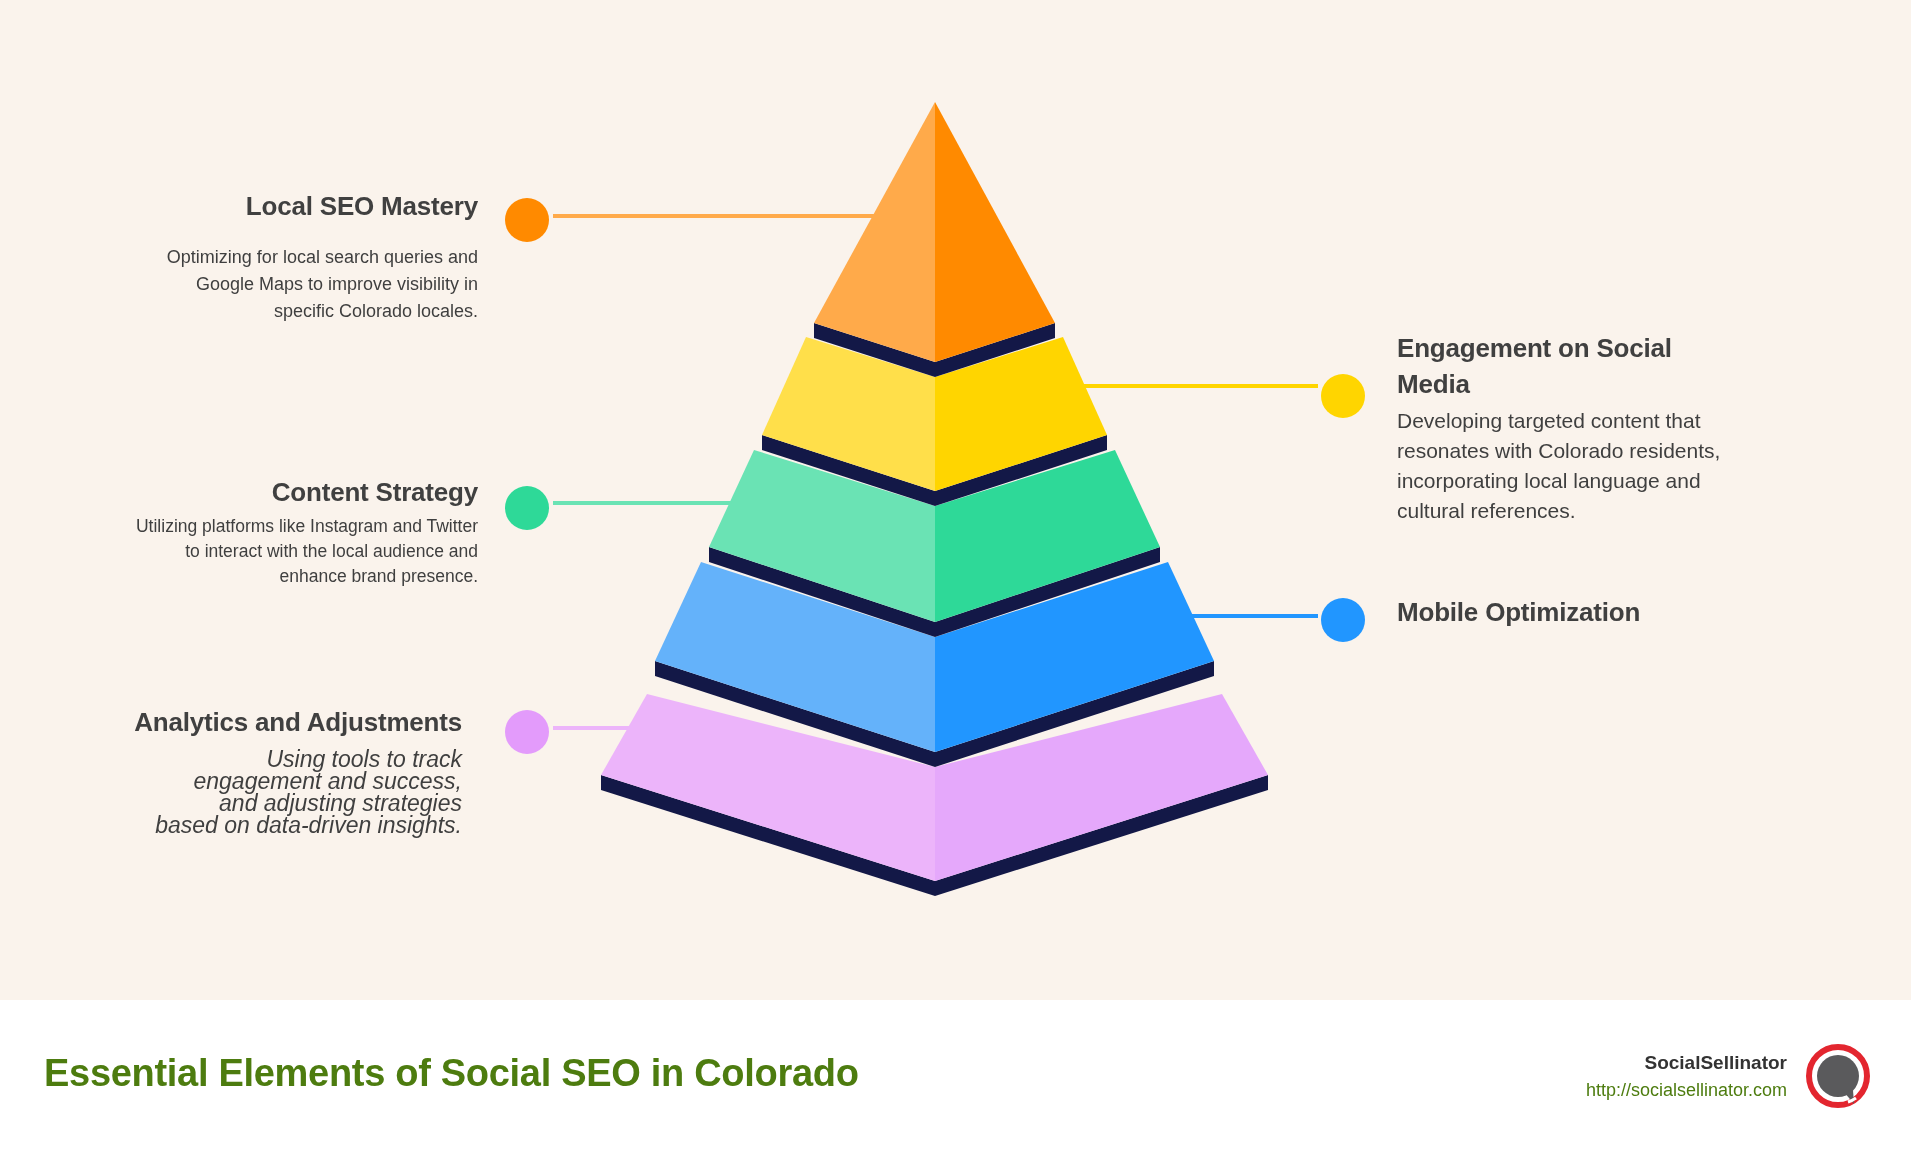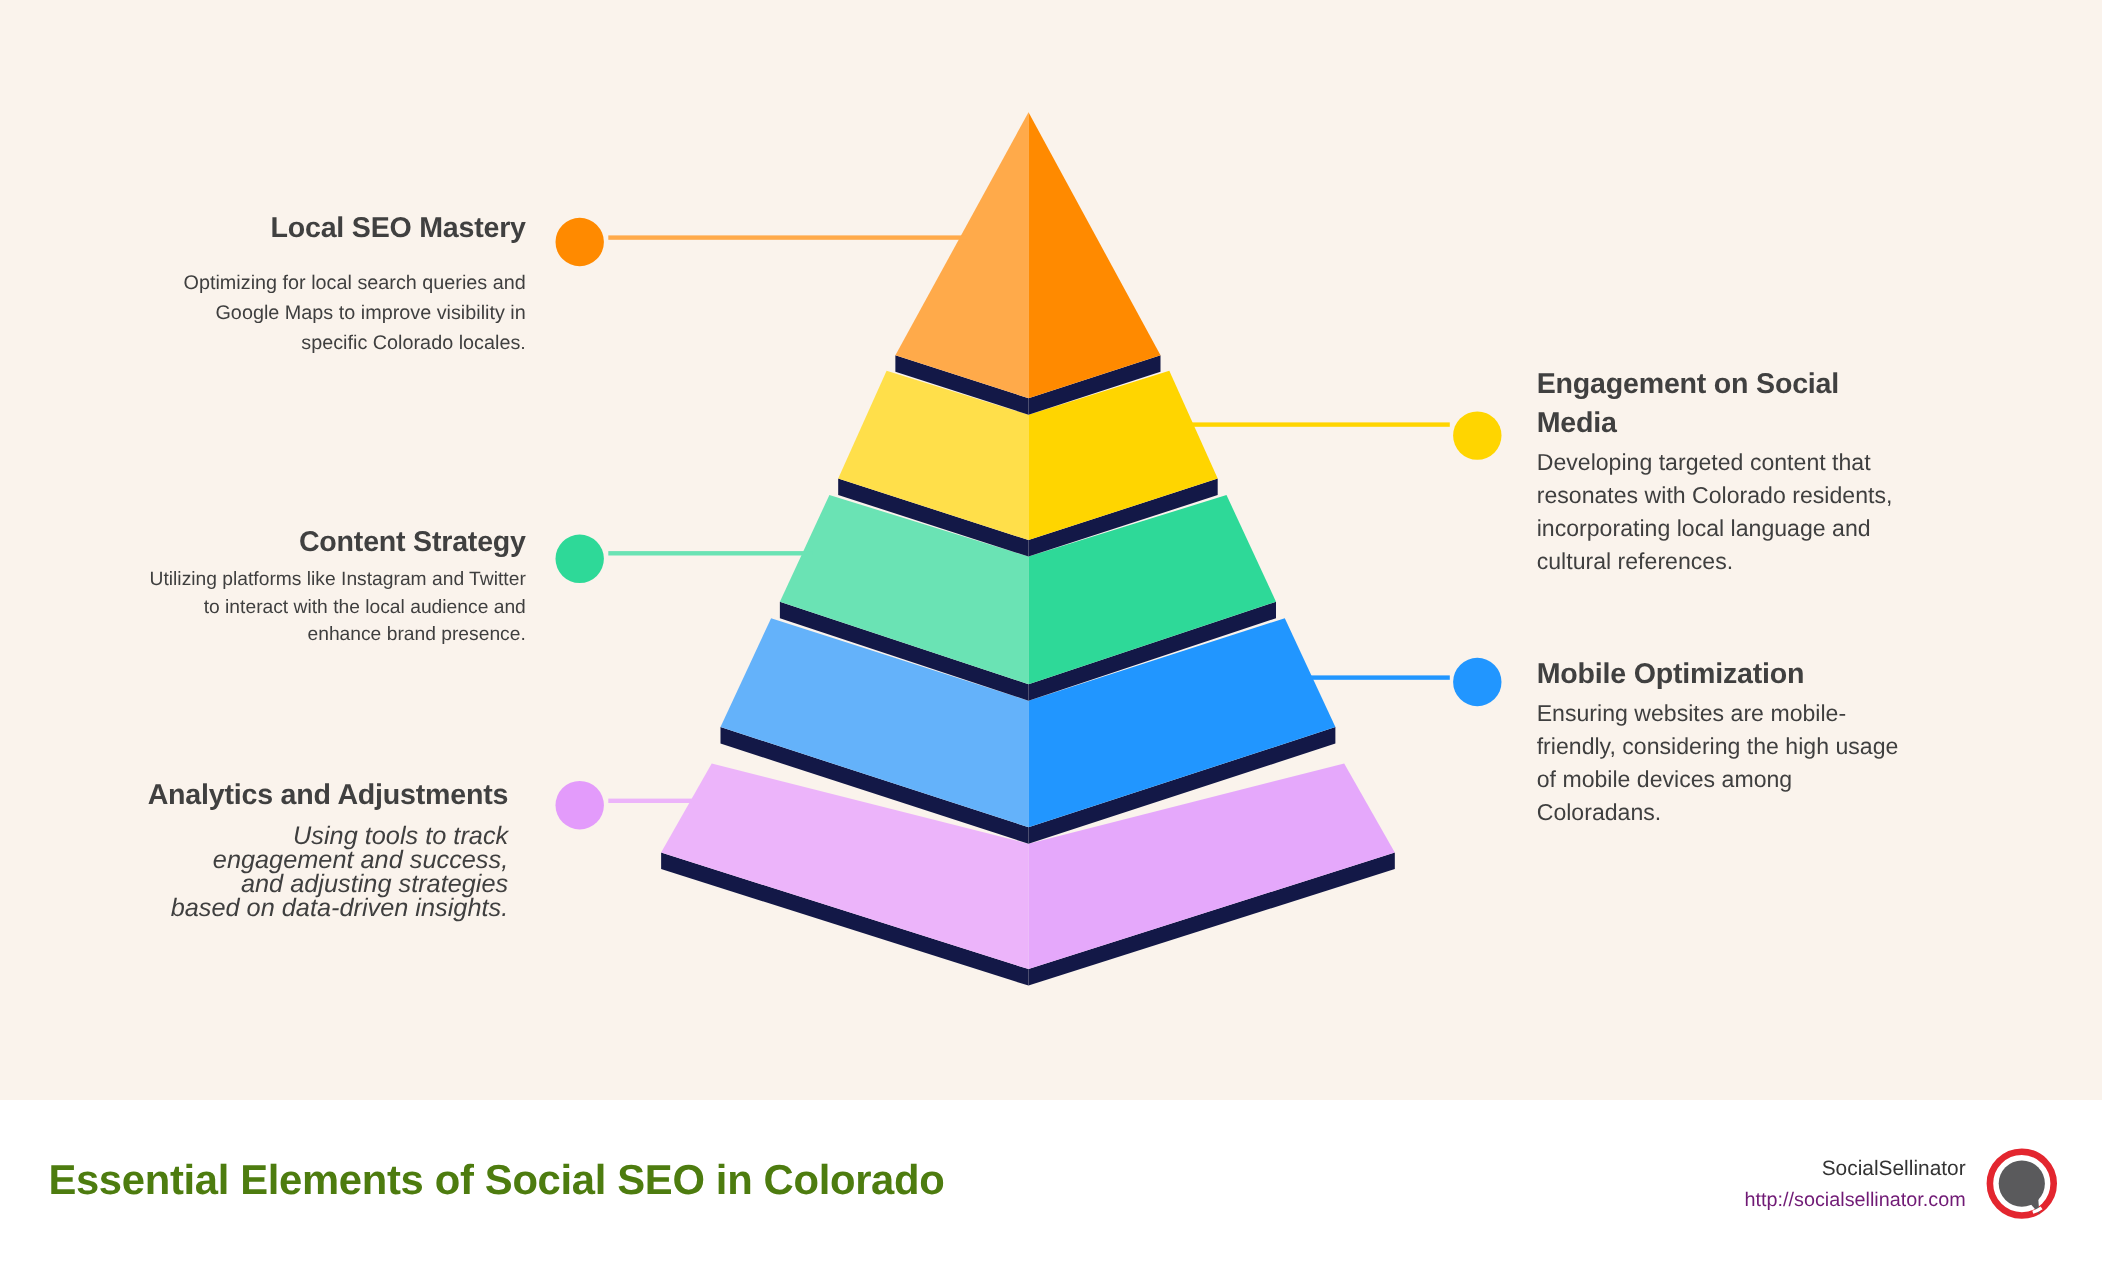--- a/index.html
+++ b/index.html
@@ -29,22 +29,22 @@
   .footer {
     position: absolute; left: 0; top: 1000px; width: 1911px; height: 160px; background: #ffffff;
   }
   .footer-title {
     position: absolute; left: 44px; top: 52px; font-size: 38px; font-weight: bold;
     color: #4d7c0f; letter-spacing: -0.3px; white-space: nowrap;
   }
   .brand {
     position: absolute; right: 124px; top: 50px; text-align: right;
   }
-  .brand-name { font-size: 19px; font-weight: normal; color: #333; line-height: 26px; }
-  .brand-url { font-size: 18px; color: #701a75; line-height: 28px; }
+  .brand-name { font-size: 19px; font-weight: bold; color: #333; line-height: 26px; }
+  .brand-url { font-size: 18px; color: #4d7c0f; line-height: 28px; }
   .logo { position: absolute; left: 1804px; top: 42px; width: 70px; height: 70px; }
 </style>
 </head>
 <body>
 
 <div class="canvas">
   <svg class="pyramid" viewBox="0 0 1911 1000">
 
     <g>
       <polygon points="601,775 935,881 935,896 601,790" fill="#131847"></polygon>
@@ -113,21 +113,20 @@
     <p style="margin-top:4px;">Utilizing platforms like Instagram and Twitter to interact with the local audience and enhance brand presence.</p>
   </div>
 
   <div class="item right" style="left:1397px; top:330px; width:340px;">
     <h3>Engagement on Social Media</h3>
     <p>Developing targeted content that resonates with Colorado residents, incorporating local language and cultural references.</p>
   </div>
 
   <div class="item right" style="left:1397px; top:594px; width:330px;">
     <h3>Mobile Optimization</h3>
-    <p>Ensuring websites are mobile-friendly, considering the high usage of mobile devices among Coloradans.</p>
   </div>
 
   <div class="item left" style="left:102px; top:704px;">
     <h3>Analytics and Adjustments</h3>
     <p style="font-size:23px; line-height:22px; margin-top:8px; padding-left:50px;font-style:italic;">Using tools to track engagement and success, and adjusting strategies based on data-driven insights.</p>
   </div>
 </div>
 
 <div class="footer">
   <div class="footer-title">Essential Elements of Social SEO in Colorado</div>

